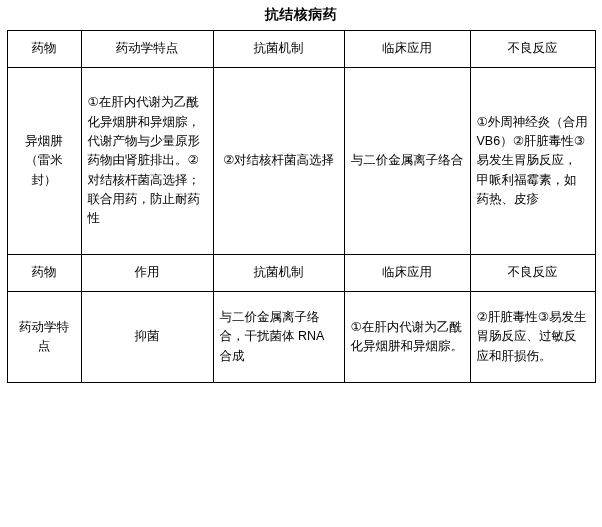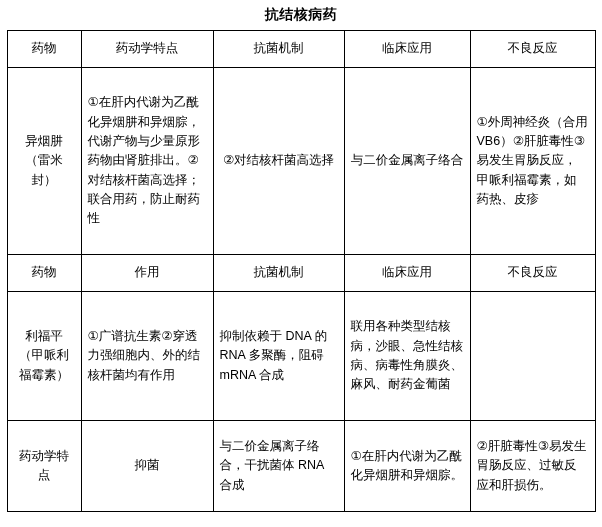--- a/index.html
+++ b/index.html
@@ -102,27 +102,20 @@
       </tr>
 
       <tr class="hdr">
         <td>药物</td>
         <td>作用</td>
         <td>抗菌机制</td>
         <td>临床应用</td>
         <td>不良反应</td>
       </tr>
 
-      <tr class="row-rifampin">
-        <td class="name-cell">利福平（甲哌利福霉素）</td>
-        <td class="cell-left">①广谱抗生素②穿透力强细胞内、外的结核杆菌均有作用</td>
-        <td class="cell-left">抑制依赖于 DNA 的 RNA 多聚酶，阻碍 mRNA 合成</td>
-        <td class="cell-left">联用各种类型结核病，沙眼、急性结核病、病毒性角膜炎、麻风、耐药金葡菌</td>
-        <td class="cell-left"></td>
-      </tr>
 
       <tr class="row-ethambutol">
         <td class="name-cell">药动学特点</td>
         <td class="cell-center">抑菌</td>
         <td class="cell-left">与二价金属离子络合，干扰菌体 RNA 合成</td>
         <td class="cell-left">①在肝内代谢为乙酰化异烟肼和异烟腙。</td>
         <td class="cell-left">②肝脏毒性③易发生胃肠反应、过敏反应和肝损伤。</td>
       </tr>
     </tbody>
   </table>

